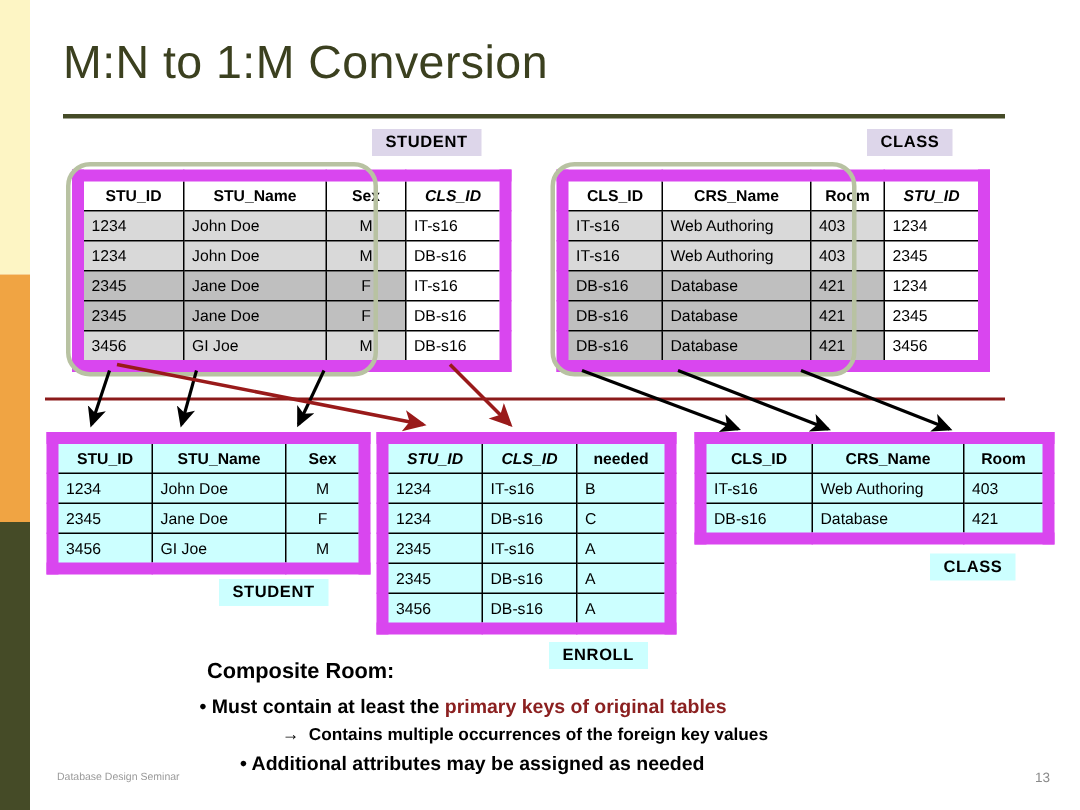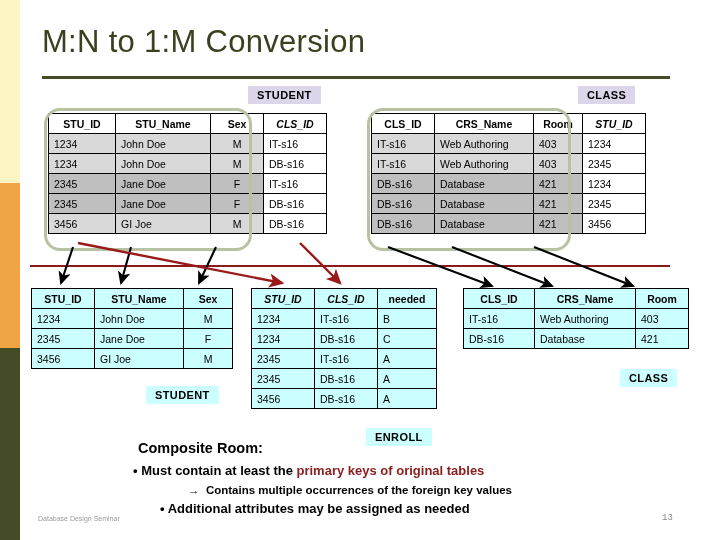--- a/index.html
+++ b/index.html
@@ -22,21 +22,21 @@
     font-size:31px;color:#3b401f;letter-spacing:.3px;
     white-space:nowrap;
   }
   .title-rule{
     position:absolute;left:42px;top:76px;width:628px;height:3px;
     background:#454b27;
   }
 
   
   table{border-collapse:collapse;}
-  .tbl{position:absolute;border:1px solid #d946ef;background:#fff;}
+  .tbl{position:absolute;border:8px solid #d946ef;background:#fff;}
   .tbl td{
     border:1px solid #000;font-size:10.5px;color:#000;
     padding:3px 5px;height:13px;white-space:nowrap;
     font-family:"Liberation Sans", sans-serif;
   }
   .tbl td.hdr{font-weight:bold;text-align:center;background:#fff;}
   .hdr-red{color:#8b2020;}
   .hdr-blue{color:#1a1ab4;font-family:"Liberation Serif",serif;font-style:italic;font-weight:bold;}
   .hdr-redit{color:#8b2020;font-family:"Liberation Serif",serif;font-style:italic;font-weight:bold;}
   .c{text-align:center;}
@@ -73,21 +73,21 @@
   
   .comp-title{position:absolute;left:138px;top:440px;font-size:14.5px;font-weight:bold;color:#000;}
   .bullet1{position:absolute;left:133px;top:463px;font-size:13px;font-weight:bold;color:#000;white-space:nowrap;}
   .bullet1 .red{color:#8b2020;}
   .sub{position:absolute;left:188px;top:484px;font-size:11.5px;font-weight:bold;color:#000;white-space:nowrap;}
   .bullet2{position:absolute;left:160px;top:501px;font-size:13px;font-weight:bold;color:#000;white-space:nowrap;}
   .dot{font-size:13px;}
 
   
   .footer-left{position:absolute;left:38px;top:515px;font-size:7px;color:#9a9a9a;}
-  .footer-right{position:absolute;left:662px;top:513px;font-size:9px;color:#8a8a8a;font-family:Liberation Mono, monospace;}
+  .footer-right{position:absolute;left:690px;top:513px;font-size:9px;color:#8a8a8a;}
 </style>
 </head>
 <body>
 
 <div id="slide">
 
   <div class="stripe stripe-yellow"></div>
   <div class="stripe stripe-orange"></div>
   <div class="stripe stripe-olive"></div>
 

